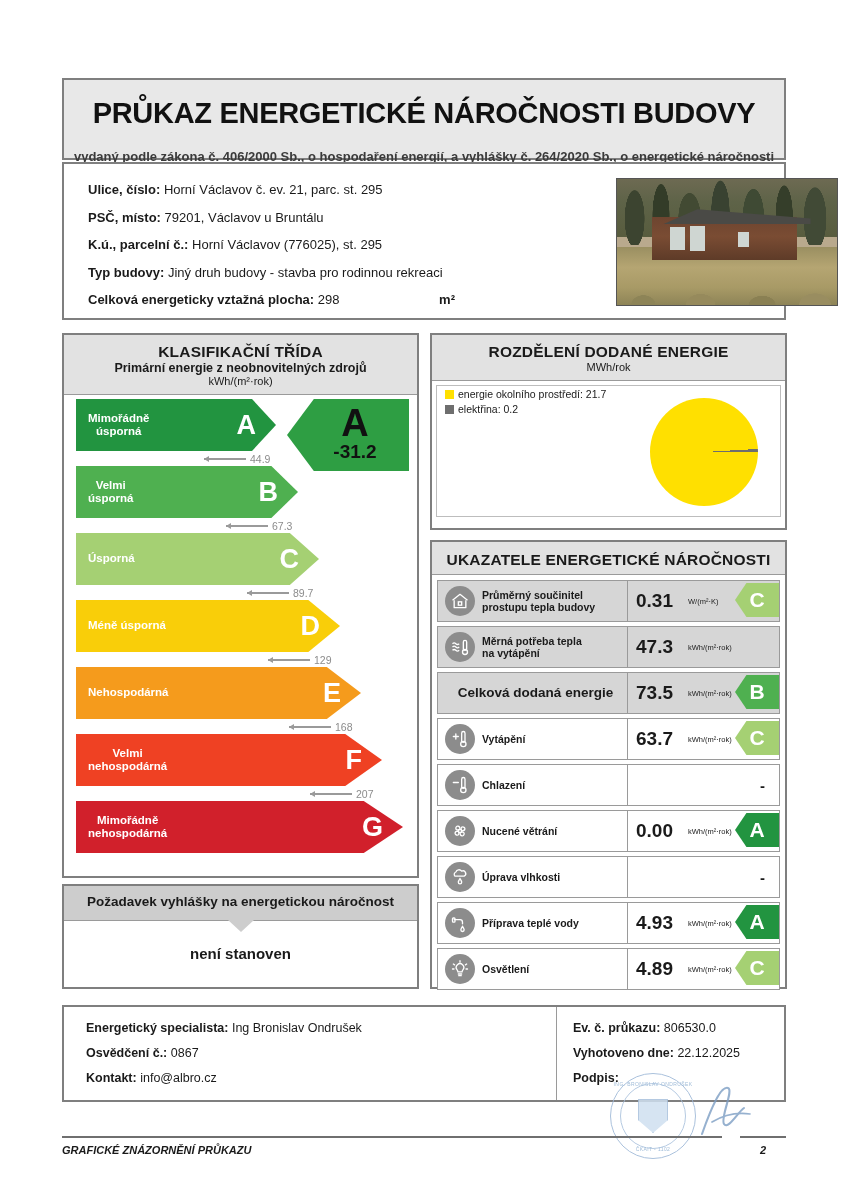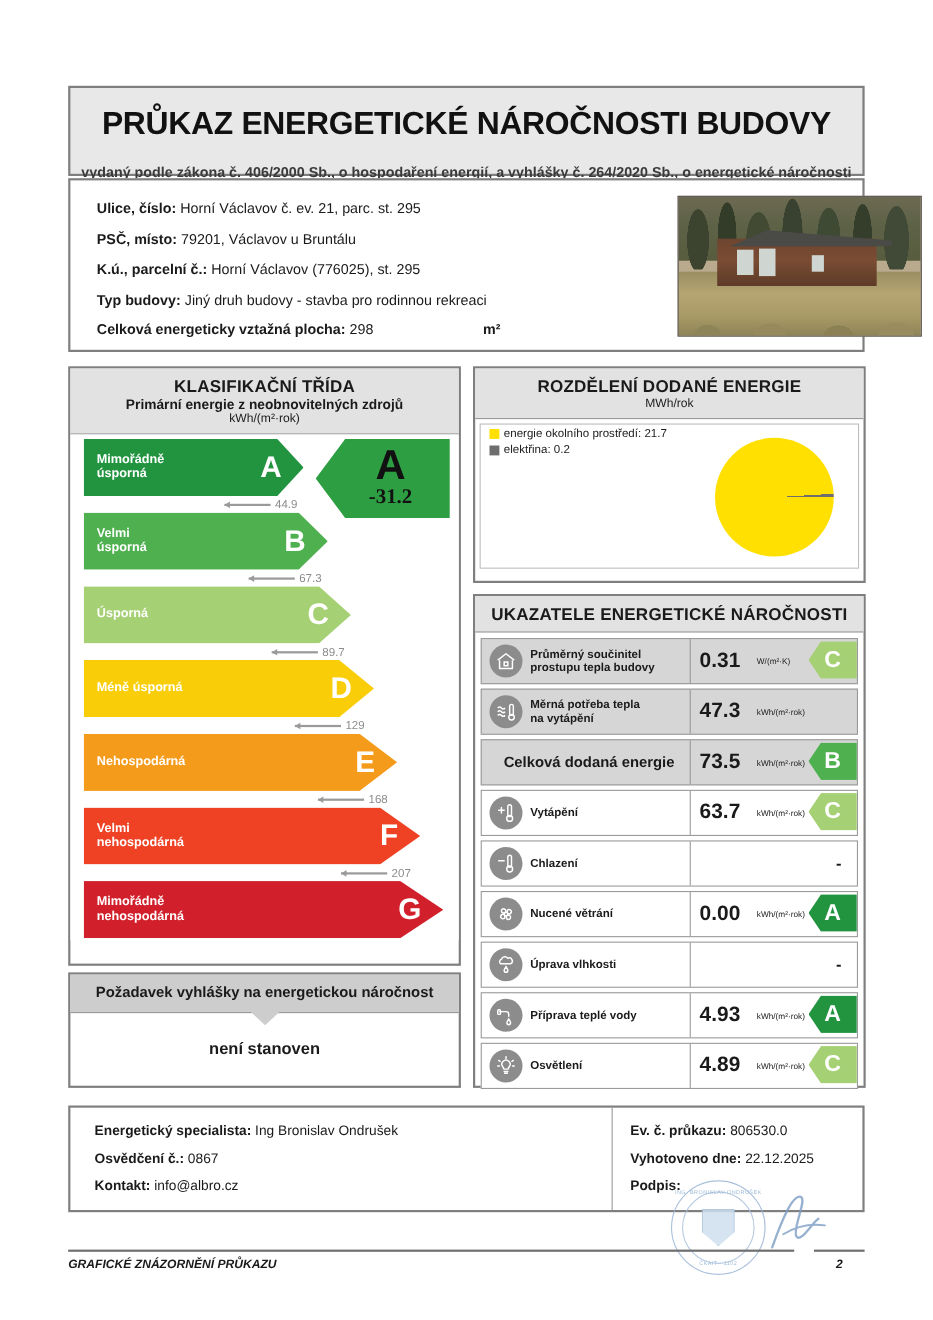--- a/index.html
+++ b/index.html
@@ -77,21 +77,21 @@
   .sec-unit { font-size: 11px; font-weight: normal; }
 
   
   #class-box { left: 62px; top: 333px; width: 357px; height: 545px; }
   #class-head { padding: 8px 0 7px; }
   #scale-area { position: relative; height: 460px; background:#fff; }
 
   .bar-row { position: absolute; left: 12px; }
   .bar {
     position: relative; height: 100%; display: flex; align-items: center;
-    color: #fff; font-weight: bold;
+    color: #fff; font-weight: bold; text-align: center;
   }
   .bar .lbl { font-size: 11.5px; line-height: 1.15; padding-left: 12px; white-space: pre-line; }
   .bar .letter {
     position: absolute; right: 20px; top: 50%; transform: translateY(-50%);
     font-size: 27px; font-weight: bold;
   }
   .tick {
     position: absolute; font-size: 10.5px; color: #8c8c8c; white-space: nowrap;
     display: flex; align-items: center; gap: 4px;
   }
@@ -102,21 +102,21 @@
     border-right: 5px solid #9a9a9a;
   }
 
   #result-arrow {
     position: absolute; right: 8px; top: 4px; width: 122px; height: 72px;
     background: #2e9e43; color: #111;
     clip-path: polygon(22% 0, 100% 0, 100% 100%, 22% 100%, 0 50%);
     display: flex; flex-direction: column; align-items: center; justify-content: center;
   }
   #result-arrow .big { font-size: 38px; font-weight: bold; line-height: 0.85; margin-left:14px; }
-  #result-arrow .num { font-size: 19px; font-weight: bold; margin-left:14px; margin-top:1px;font-family:Liberation Serif, serif; }
+  #result-arrow .num { font-size: 19px; font-weight: bold; margin-left:14px; margin-top:1px; }
 
   
   #req-box { left: 62px; top: 884px; width: 357px; height: 105px; }
   #req-head {
     background: #cdcdcd; border-bottom: 1px solid #9a9a9a;
     text-align:center; font-size: 13.5px; font-weight: bold; padding: 8px 20px 9px;
     line-height: 1.25; position: relative;
   }
   #req-head::after {
     content:""; position:absolute; left:50%; bottom:-12px; transform: translateX(-50%);

